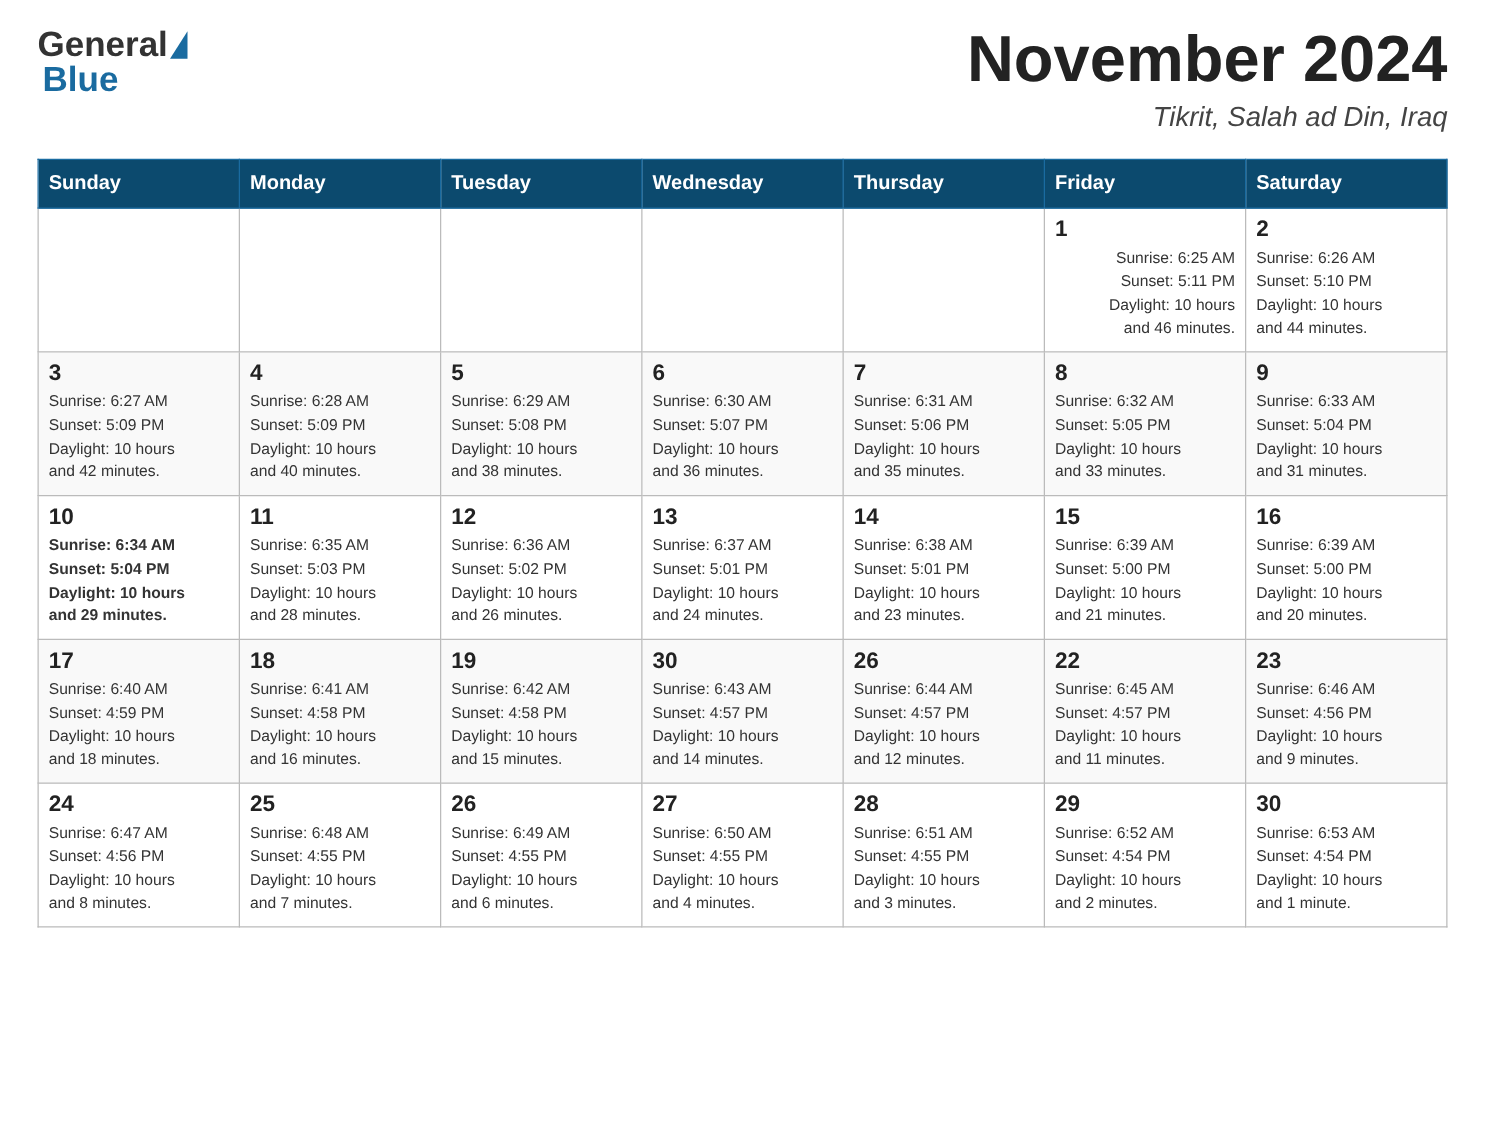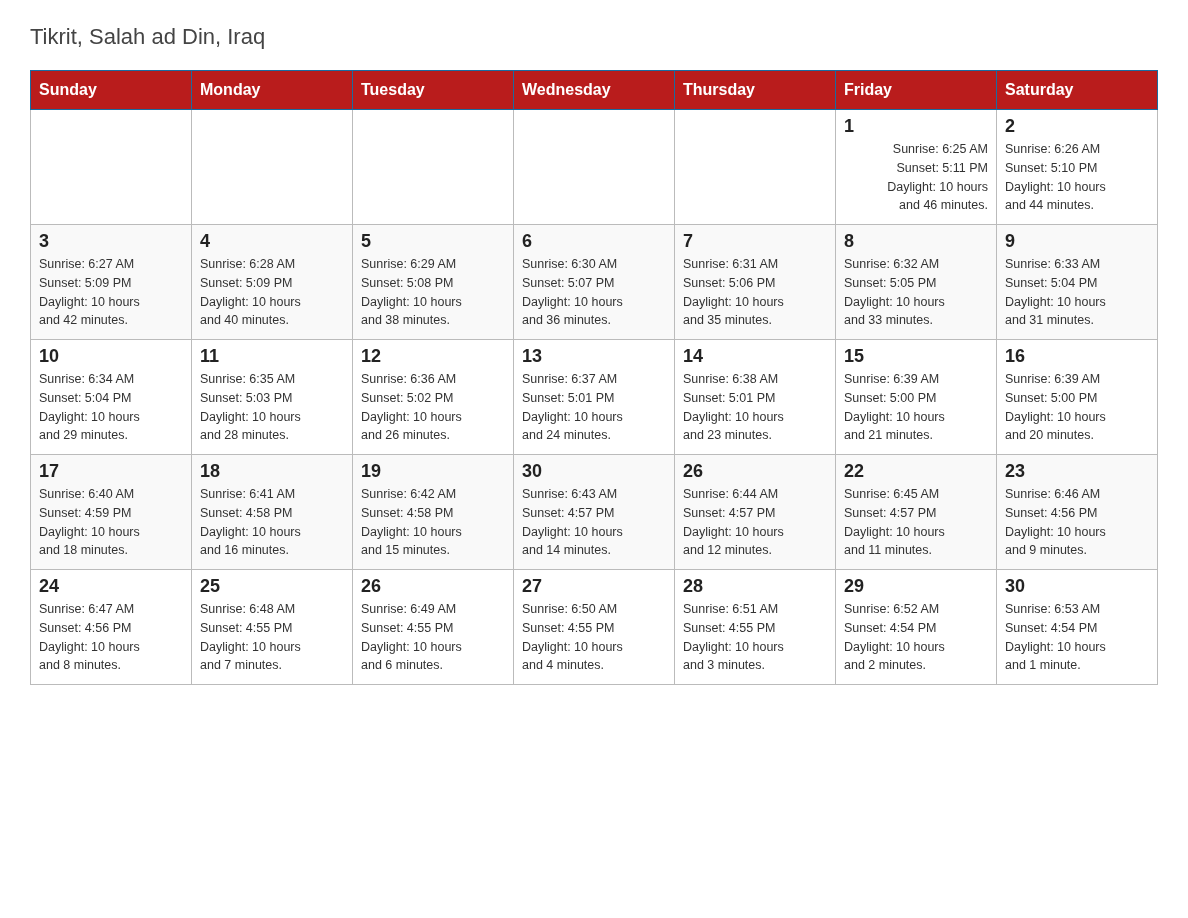--- a/index.html
+++ b/index.html
@@ -53,28 +53,29 @@
     .month-title {
       font-size: 52px;
       font-weight: bold;
       color: #222;
       line-height: 1.1;
     }
     .location-title {
       font-size: 22px;
       color: #444;
       margin-top: 4px;
+      font-style: italic;
     }
     .calendar {
       width: 100%;
       border-collapse: collapse;
       border: 1px solid #999;
     }
     .calendar th {
-      background-color: #b91c1c;
+      background-color: #0c4a6e;
       color: #fff;
       font-size: 16px;
       font-weight: bold;
       padding: 10px 8px;
       text-align: left;
       border: 1px solid #1a6ba0;
     }
     .calendar td {
       vertical-align: top;
       padding: 6px 8px;
@@ -104,21 +105,31 @@
       background: #fff !important;
     }
     .calendar tbody tr td {
       height: 115px;
     }
   </style>
 </head>
 <body>
 
 <div class="header">
+  <div class="logo">
+    <div class="logo-top">
+      <span class="logo-general">General</span>
+      <span class="logo-triangle"></span>
+    </div>
+    <div style="margin-top:-4px; margin-left:2px;">
+      <span class="logo-blue">Blue</span>
+    </div>
+  </div>
   <div class="title-area">
+    <div class="month-title">November 2024</div>
     <div class="location-title">Tikrit, Salah ad Din, Iraq</div>
   </div>
 </div>
 
 <table class="calendar">
   <thead>
     <tr>
     <th>Sunday</th>
         <th>Monday</th>
         <th>Tuesday</th>
@@ -197,21 +208,21 @@
           <span class="day-number">9</span>
           <div class="day-info" style="white-space: pre-line;">Sunrise: 6:33 AM
 Sunset: 5:04 PM
 Daylight: 10 hours
 and 31 minutes.</div>
         </td>
       </tr>
       <tr>
         <td>
           <span class="day-number">10</span>
-          <div class="day-info" style="white-space: pre-line;">Sunrise: 6:34 AM
+          <div class="day-info" style="white-space: pre-line; font-weight: bold;">Sunrise: 6:34 AM
 Sunset: 5:04 PM
 Daylight: 10 hours
 and 29 minutes.</div>
         </td>
         <td>
           <span class="day-number">11</span>
           <div class="day-info" style="white-space: pre-line;">Sunrise: 6:35 AM
 Sunset: 5:03 PM
 Daylight: 10 hours
 and 28 minutes.</div>

